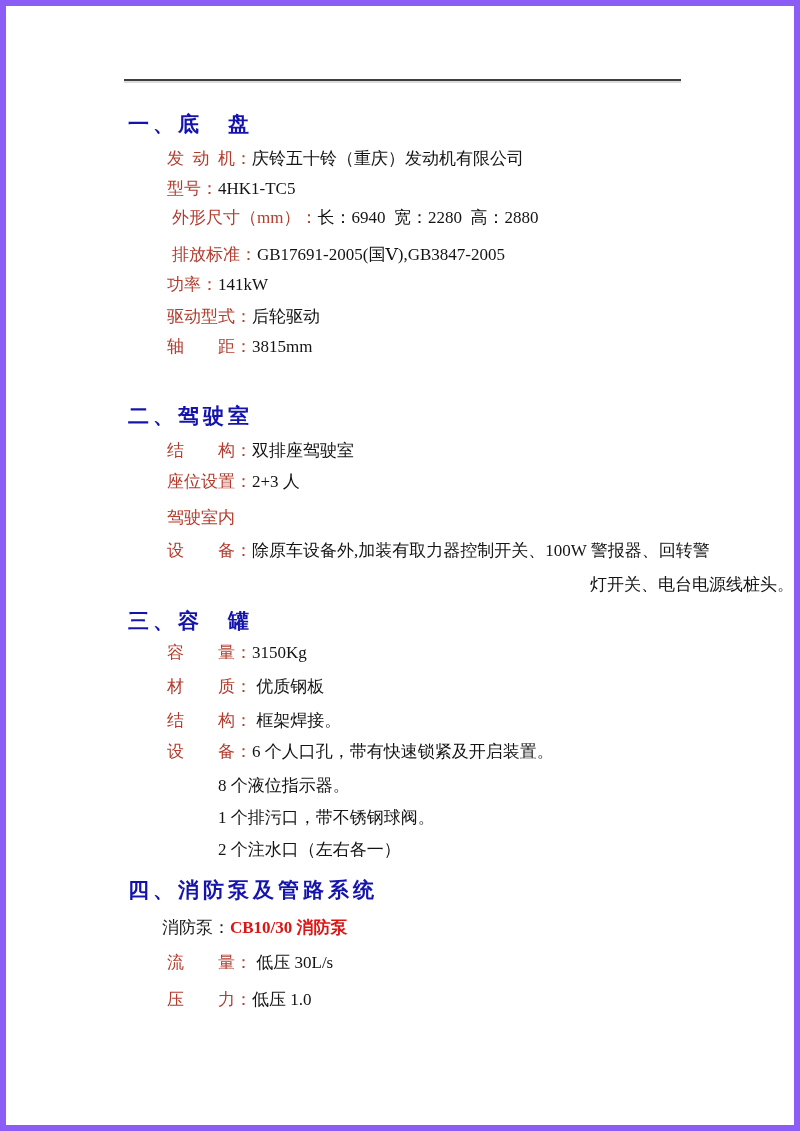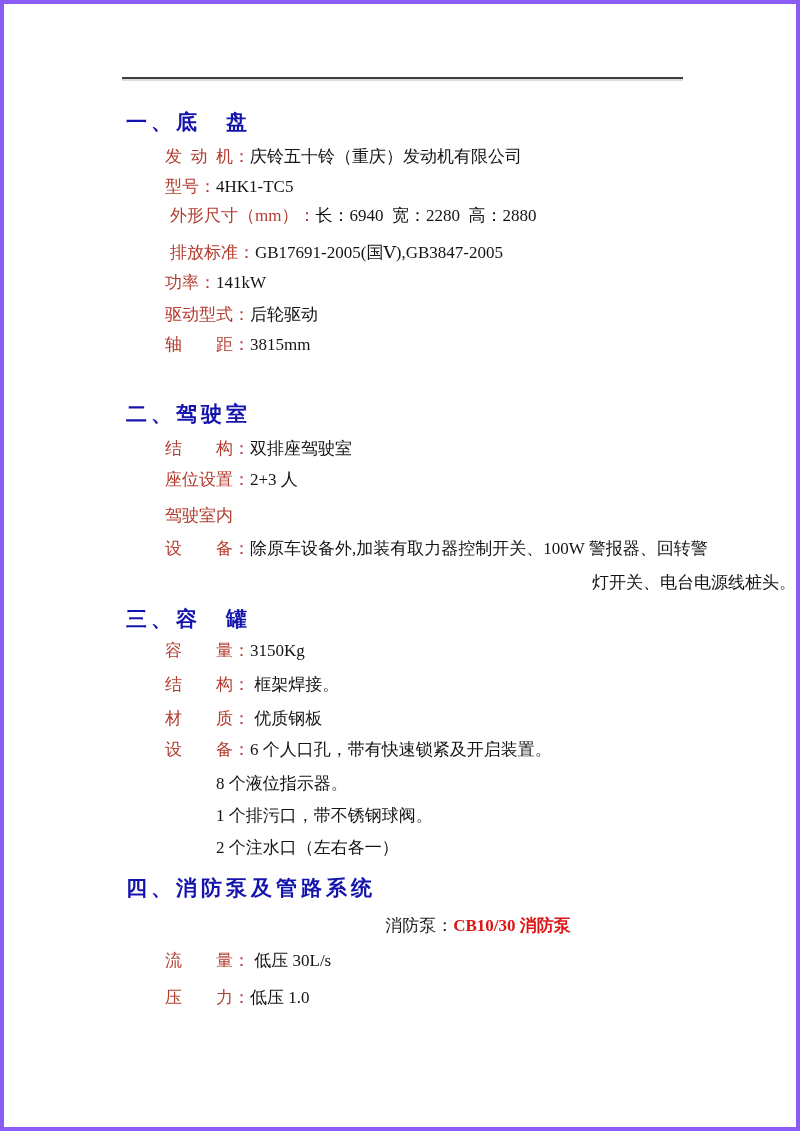--- a/index.html
+++ b/index.html
@@ -3,21 +3,21 @@
 <meta charset="utf-8">
 <style>
   html,body{margin:0;padding:0;background:#fff;}
   .page{
     position:relative;
     width:800px;height:1131px;
     background:#fff;
     font-family:"Liberation Serif","DejaVu Serif",serif;
     color:#151515;
     overflow:hidden;
-    border:4px solid #8b5cf6;
+    border:6px solid #8b5cf6;
     box-sizing:border-box;
   }
   .rule{
     margin:73px 113px 0 118px;
     height:2px;
     background:var(--rule-dark,#3e3e3e);
     border-bottom:2px solid #dcdcdc;
   }
   .heading{
     margin:0 0 0 122px;
@@ -27,21 +27,21 @@
     letter-spacing:4px;
     color:var(--heading-blue,#1414ad);
   }
   .row{
     margin-left:161px;
     font-size:17px;
     line-height:22px;
     white-space:pre-wrap;
   }
   .row.ind{margin-left:166px;}
-  .row.pump{margin-left:156px;text-align:center;}
+  .row.pump{margin-left:156px;}
   .lab{color:var(--label-red,#b23c2e);}
   .lab.black{color:#1c1c1c;}
   .val{color:#141414;}
   .val.pump-val{color:var(--pump-red,#dd1515);font-weight:bold;}
   .wrap2{
     margin-left:207px;
     font-size:17px;line-height:22px;white-space:pre-wrap;color:#141414;text-align:right;
   }
   .cont{
     margin-left:212px;
@@ -71,22 +71,22 @@
     <div class="row" style="margin-top:11px"><span class="lab">结　　构：</span><span class="val">双排座驾驶室</span></div>
     <div class="row" style="margin-top:9px"><span class="lab">座位设置：</span><span class="val">2+3 人</span></div>
     <div class="row" style="margin-top:14px"><span class="lab">驾驶室内</span></div>
     <div class="row" style="margin-top:11px"><span class="lab">设　　备：</span><span class="val">除原车设备外,加装有取力器控制开关、100W 警报器、回转警</span></div>
     <div class="wrap2" style="margin-top:12px">灯开关、电台电源线桩头。</div>
   </section>
 
   <section>
     <div class="heading" style="margin-top:12px">三、容　罐</div>
     <div class="row" style="margin-top:8px"><span class="lab">容　　量：</span><span class="val">3150Kg</span></div>
+    <div class="row" style="margin-top:12px"><span class="lab">材　　质：</span><span class="val"> 优质钢板</span></div>
     <div class="row" style="margin-top:12px"><span class="lab">结　　构：</span><span class="val"> 框架焊接。</span></div>
-    <div class="row" style="margin-top:12px"><span class="lab">材　　质：</span><span class="val"> 优质钢板</span></div>
     <div class="row" style="margin-top:9px"><span class="lab">设　　备：</span><span class="val">6 个人口孔，带有快速锁紧及开启装置。</span></div>
     <div class="cont" style="margin-top:12px">8 个液位指示器。</div>
     <div class="cont" style="margin-top:10px">1 个排污口，带不锈钢球阀。</div>
     <div class="cont" style="margin-top:10px">2 个注水口（左右各一）</div>
   </section>
 
   <section>
     <div class="heading" style="margin-top:16px">四、消防泵及管路系统</div>
     <div class="row pump" style="margin-top:14px"><span class="lab black">消防泵：</span><span class="val pump-val">CB10/30 消防泵</span></div>
     <div class="row" style="margin-top:13px"><span class="lab">流　　量：</span><span class="val"> 低压 30L/s</span></div>

